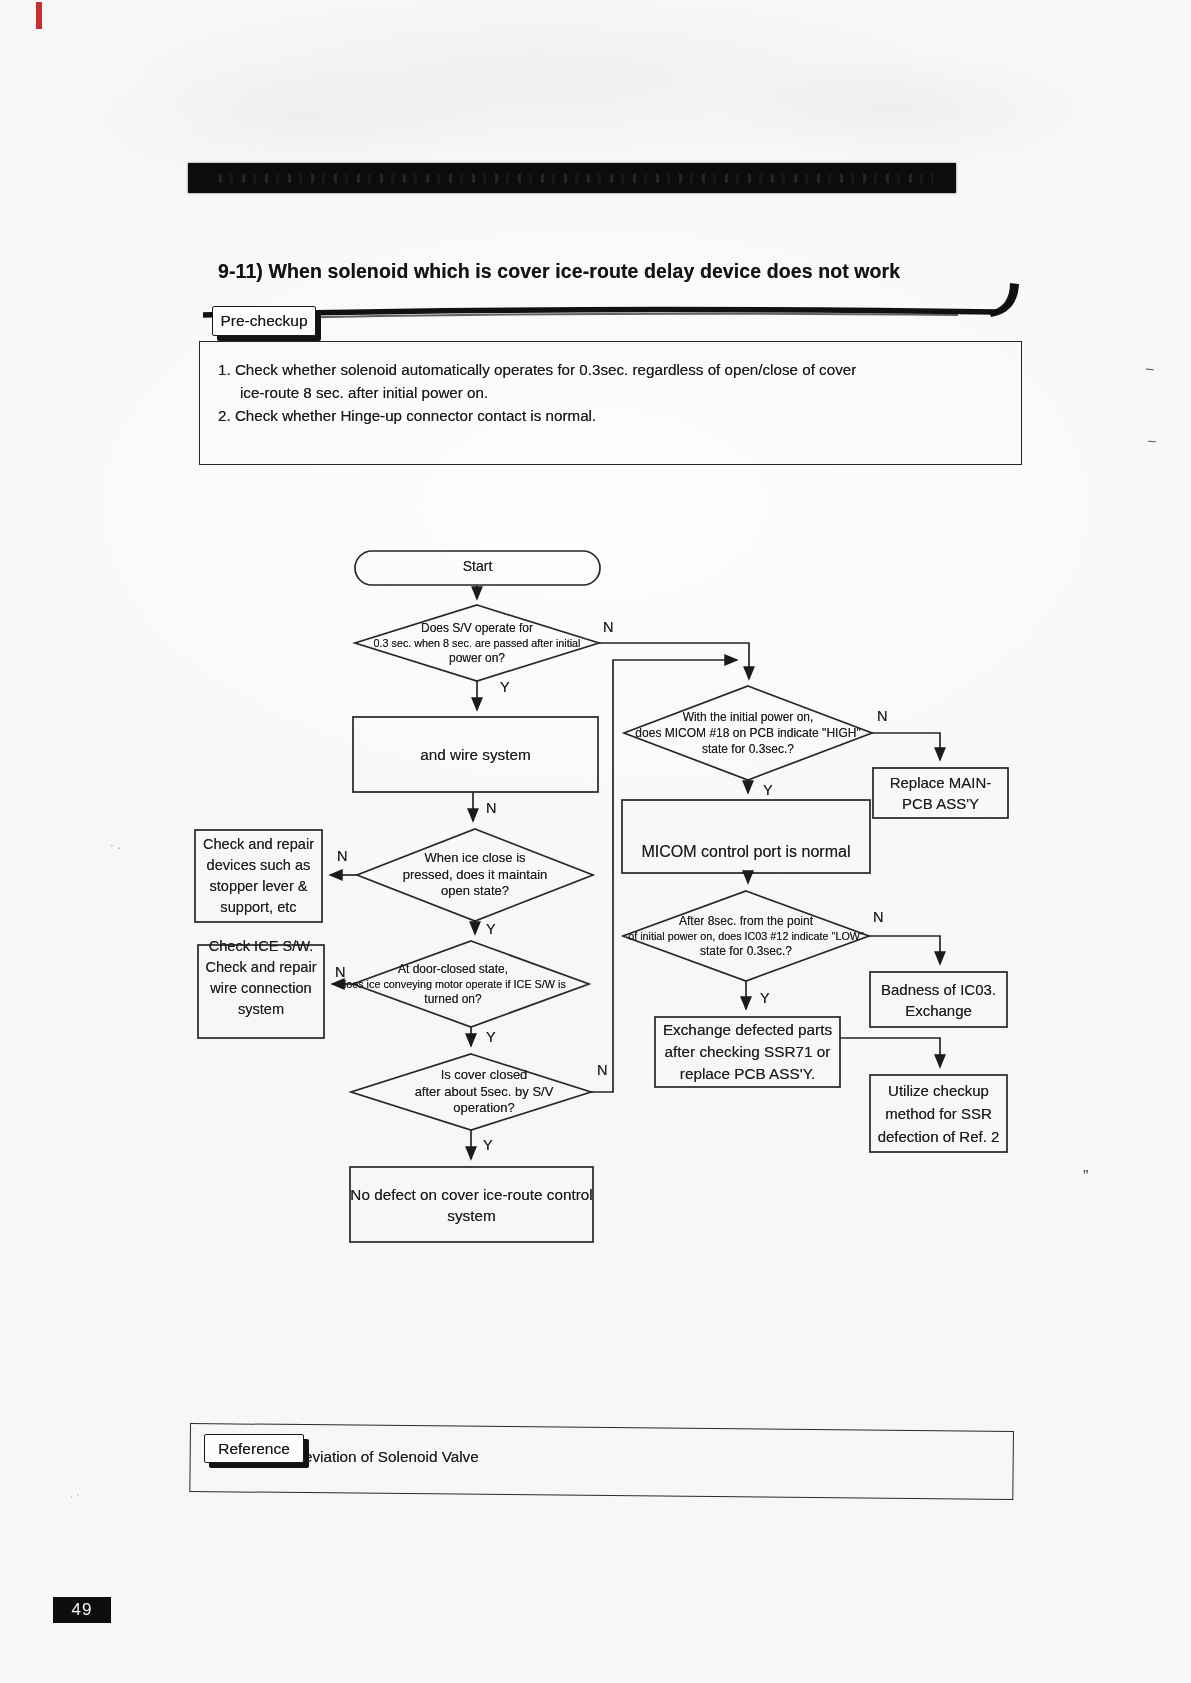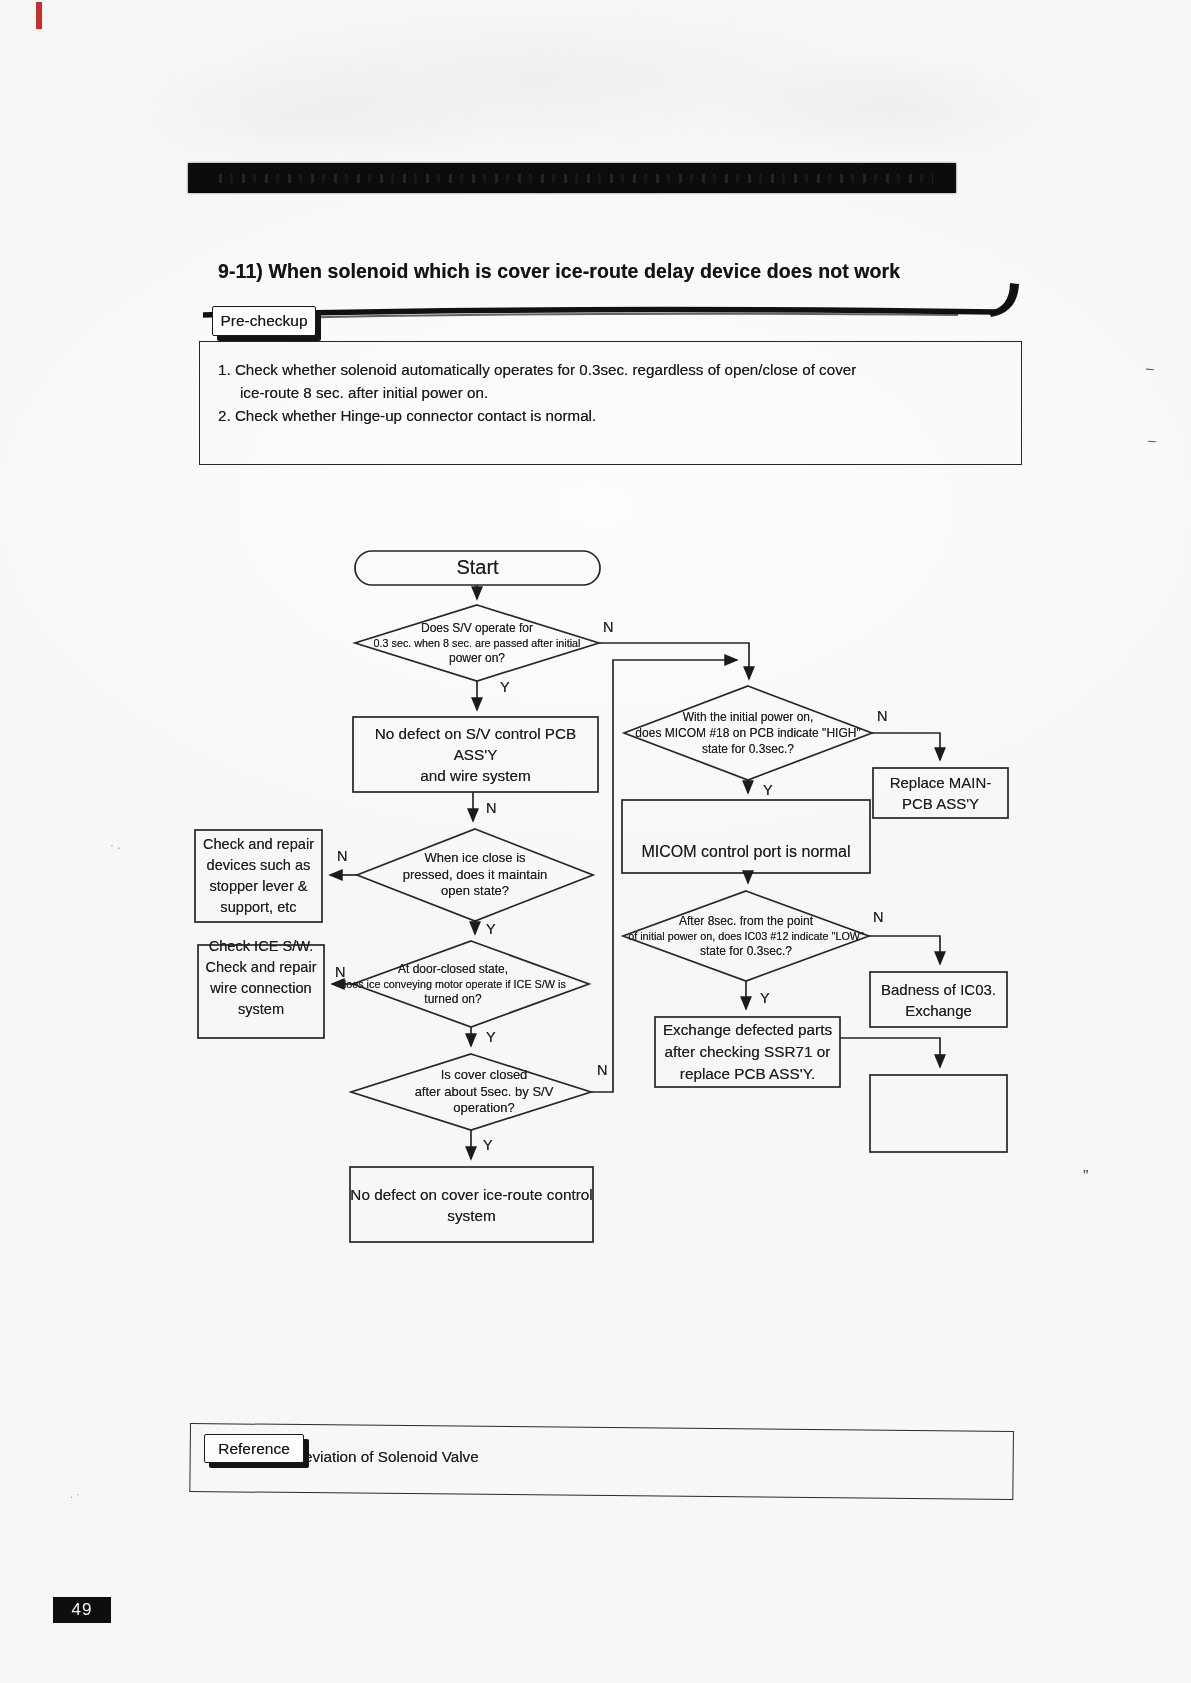--- a/index.html
+++ b/index.html
@@ -115,21 +115,21 @@
   </svg>
 
   <div class="precheck-box"></div>
   <div class="tab tab-precheckup center">
     <span class="t tab-label">Pre-checkup</span>
   </div>
   <div class="t pc-line" style="left:218px; top:360px;">1. Check whether solenoid  automatically operates  for 0.3sec. regardless of open/close of  cover</div>
   <div class="t pc-line" style="left:240px; top:383px;">ice-route 8 sec. after  initial power on.</div>
   <div class="t pc-line" style="left:218px; top:406px;">2. Check whether Hinge-up connector contact is normal.</div>
 
-  <div class="t center" style="left:355px; top:551px; width:245px; height:32px; font-size:20px;">Start</div>
+  <div class="t center" style="left:355px; top:551px; width:245px; height:32px; font-size:14px;">Start</div>
 
   <div class="t center dm" style="left:357px; top:612px; width:240px; height:62px;">
     <span>Does S/V operate for</span>
     <span class="narrow">0.3 sec. when 8 sec. are passed after initial</span>
     <span>power on?</span>
   </div>
 
   <div class="t center dm" style="left:626px; top:701px; width:244px; height:64px; line-height:16px;">
     <span>With the initial power on,</span>
     <span>does MICOM #18 on PCB indicate "HIGH"</span>
@@ -154,21 +154,20 @@
     <span>operation?</span>
   </div>
 
   <div class="t center dm" style="left:625px; top:905px; width:242px; height:62px;">
     <span>After 8sec. from the point</span>
     <span class="narrow">of initial power on,  does IC03 #12 indicate "LOW"</span>
     <span>state for 0.3sec.?</span>
   </div>
 
   <div class="t center bx" style="left:353px; top:717px; width:245px; height:75px;">
-    <span>No defect on S/V control PCB ASS'Y</span>
     <span>and wire system</span>
   </div>
 
   <div class="t center bx" style="left:195px; top:830px; width:127px; height:92px; font-size:14.6px; line-height:21px;">
     <span>Check and repair</span>
     <span>devices such as</span>
     <span>stopper lever &amp;</span>
     <span>support, etc</span>
   </div>
 
@@ -195,20 +194,25 @@
     <span>Badness of IC03.</span>
     <span>Exchange</span>
   </div>
 
   <div class="t center bx" style="left:655px; top:1017px; width:185px; height:70px; line-height:22px;">
     <span>Exchange defected parts</span>
     <span>after checking SSR71 or</span>
     <span>replace PCB ASS'Y.</span>
   </div>
 
+  <div class="t center bx" style="left:870px; top:1075px; width:137px; height:77px; font-size:15px; line-height:23px;">
+    <span>Utilize checkup</span>
+    <span>method for SSR</span>
+    <span>defection of Ref. 2</span>
+  </div>
 
   <div class="t lbl" style="left:500px; top:678px;">Y</div>
   <div class="t lbl" style="left:603px; top:618px;">N</div>
   <div class="t lbl" style="left:486px; top:799px;">N</div>
   <div class="t lbl" style="left:337px; top:847px;">N</div>
   <div class="t lbl" style="left:486px; top:920px;">Y</div>
   <div class="t lbl" style="left:335px; top:963px;">N</div>
   <div class="t lbl" style="left:486px; top:1028px;">Y</div>
   <div class="t lbl" style="left:483px; top:1136px;">Y</div>
   <div class="t lbl" style="left:597px; top:1061px;">N</div>

